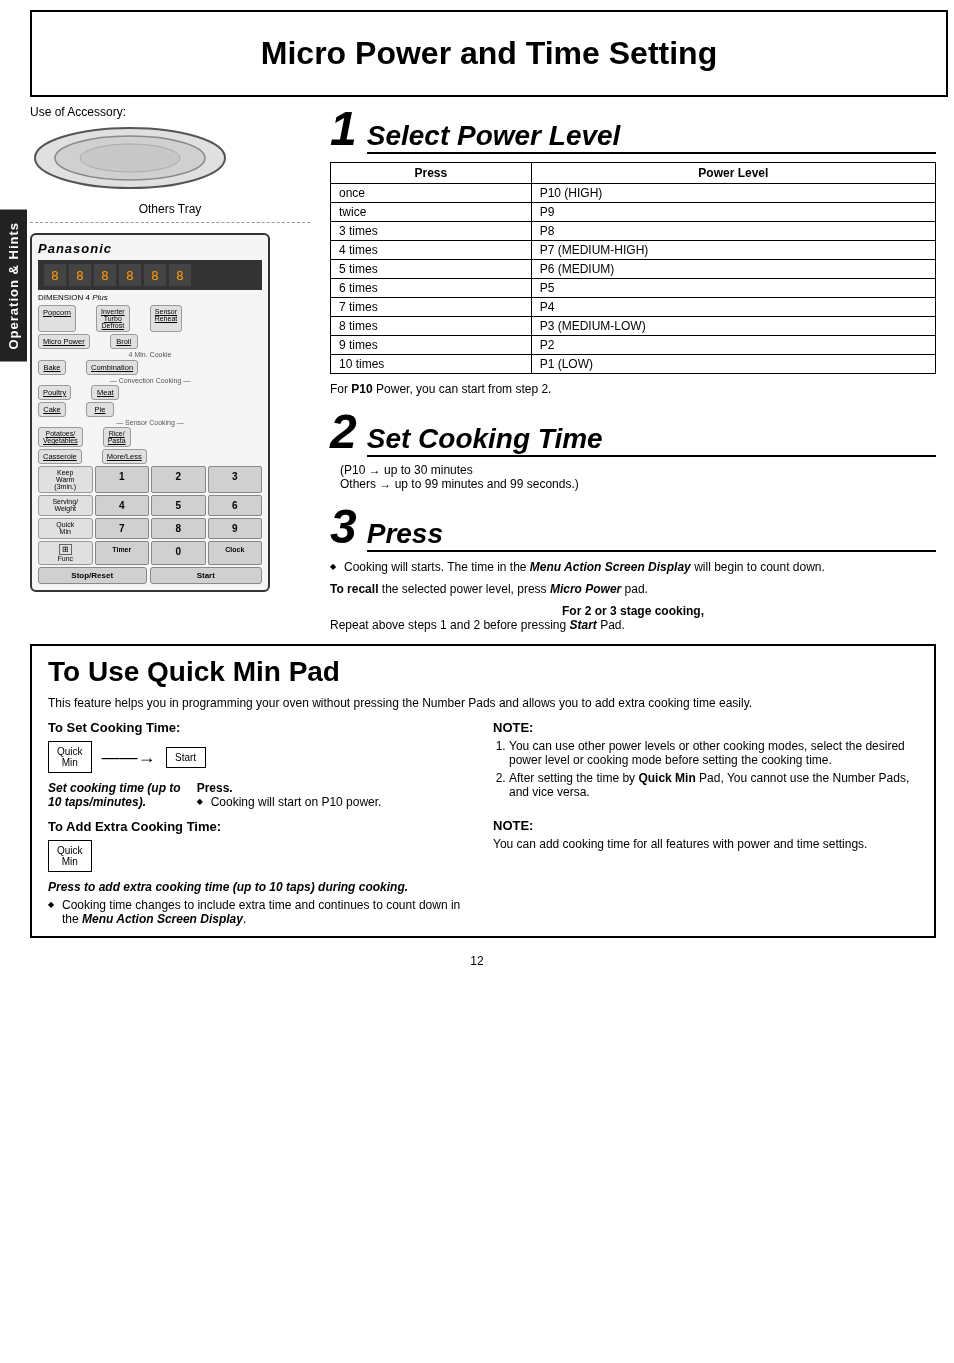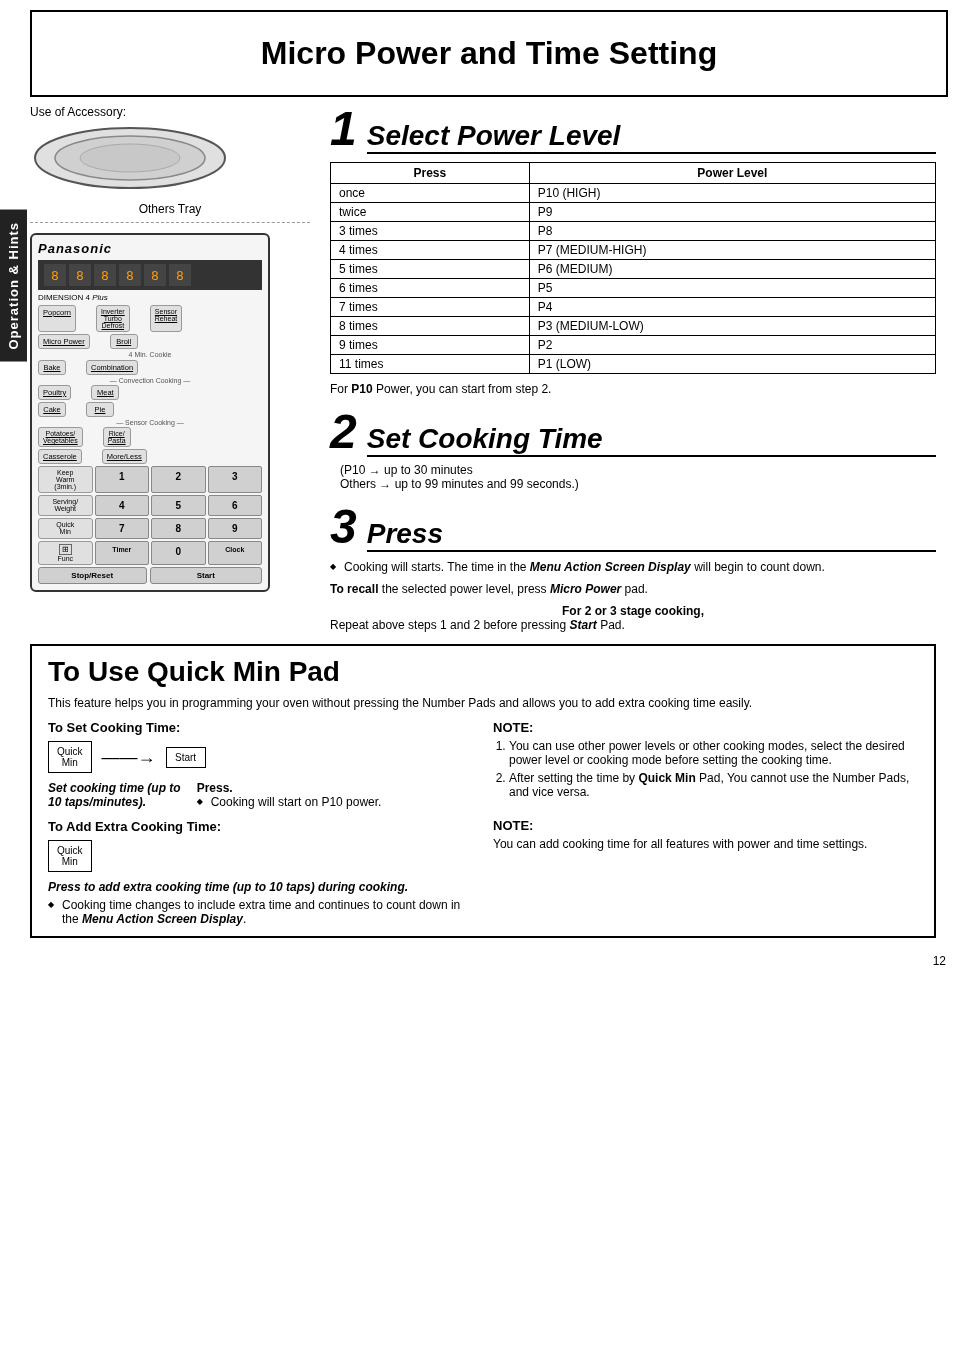--- a/index.html
+++ b/index.html
@@ -387,21 +387,21 @@
 
     .qm-bullet-desc::before {
       content: "◆";
       position: absolute;
       left: 0;
       font-size: 8px;
       top: 2px;
     }
 
     .page-num {
-      text-align: right;
+      text-align: center;
       font-size: 12px;
       padding: 8px;
     }
 
     .dashed-line {
       border-top: 1px dashed #999;
       margin: 6px 0;
     }
 
     .sensor-label {
@@ -590,21 +590,21 @@
             </tr>
             <tr>
               <td>8 times</td>
               <td>P3 (MEDIUM-LOW)</td>
             </tr>
             <tr>
               <td>9 times</td>
               <td>P2</td>
             </tr>
             <tr>
-              <td>11 times</td>
+              <td>10 times</td>
               <td>P1 (LOW)</td>
             </tr>
           </tbody>
       </table>
 
       <div class="p10-note">
         For <strong>P10</strong> Power, you can start from step 2.
       </div>
 
       <div class="step-heading step2-heading">

